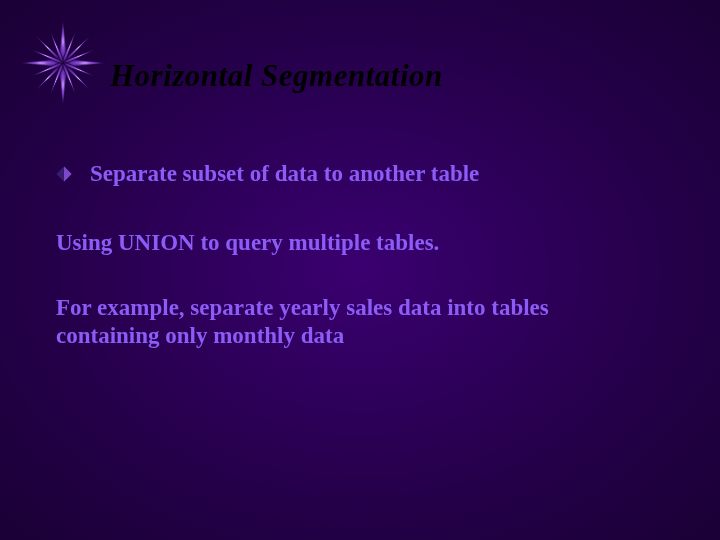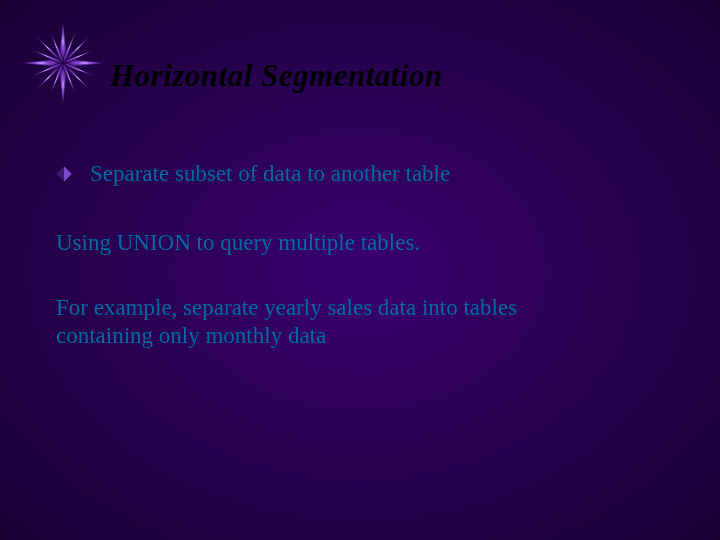--- a/index.html
+++ b/index.html
@@ -31,24 +31,24 @@
     font-weight: bold;
     font-size: 31px;
     color: #000;
     letter-spacing: 0.5px;
   }
   .content {
     position: absolute;
     top: 160px;
     left: 56px;
     right: 40px;
-    color: #0369a1;
+    color: #8b5cf6;
     font-family: Georgia, 'Times New Roman', serif;
     font-size: 23px;
-    font-weight: normal;
+    font-weight: bold;
     line-height: 1.25;
   }
   .bullet-row {
     display: flex;
     align-items: flex-start;
     margin-bottom: 40px;
   }
   .bullet-diamond {
     flex: 0 0 auto;
     width: 16px;

